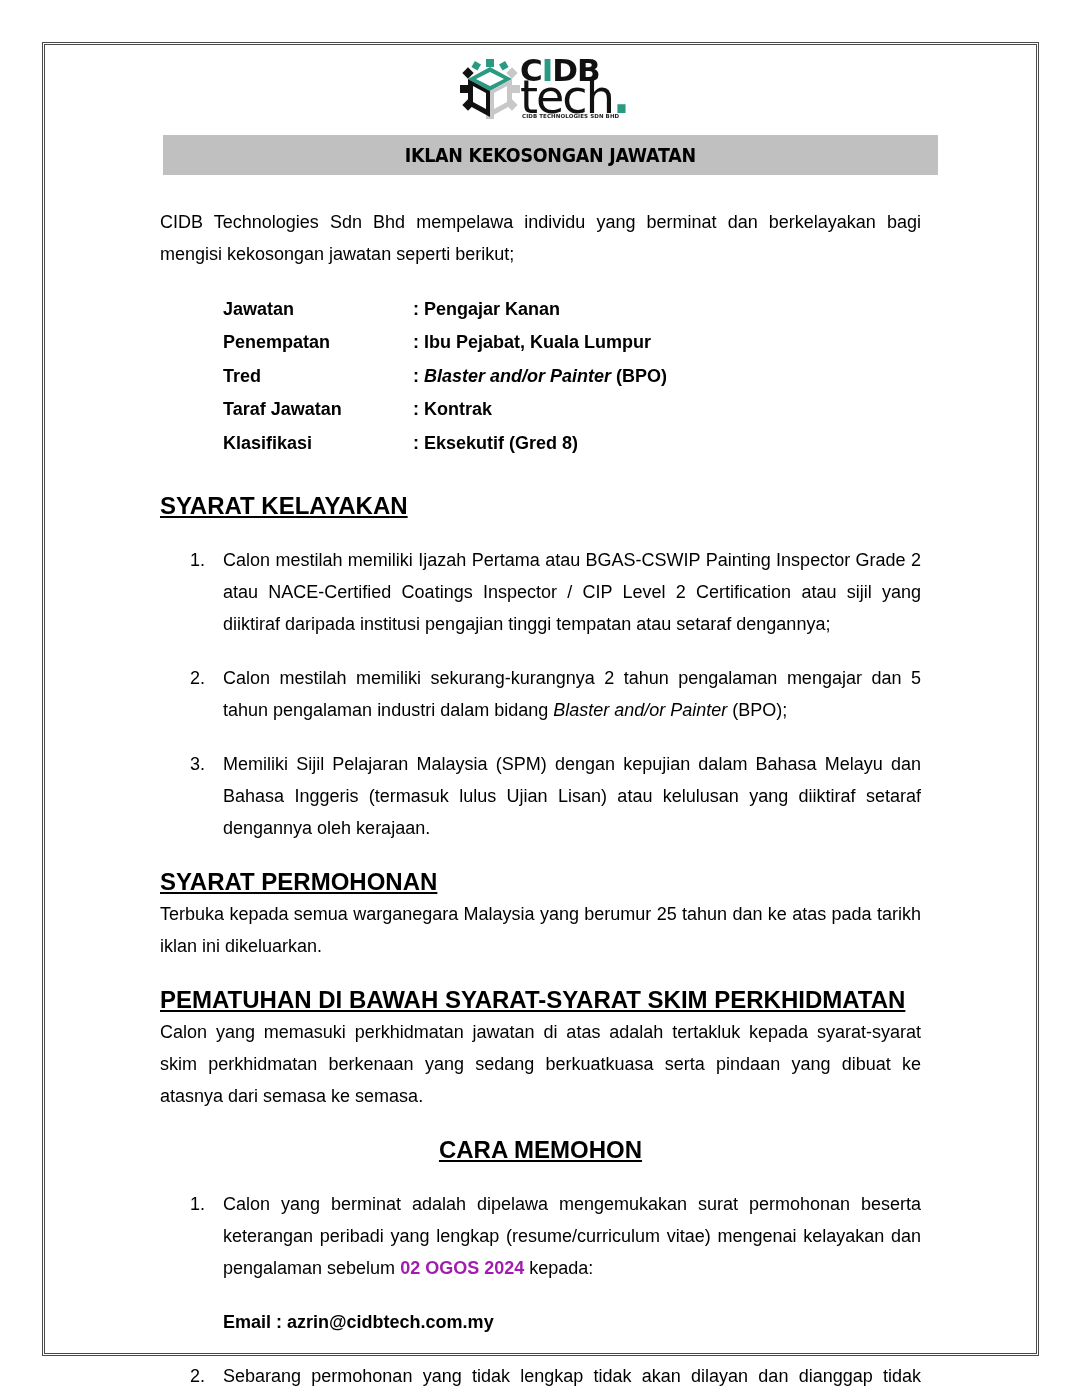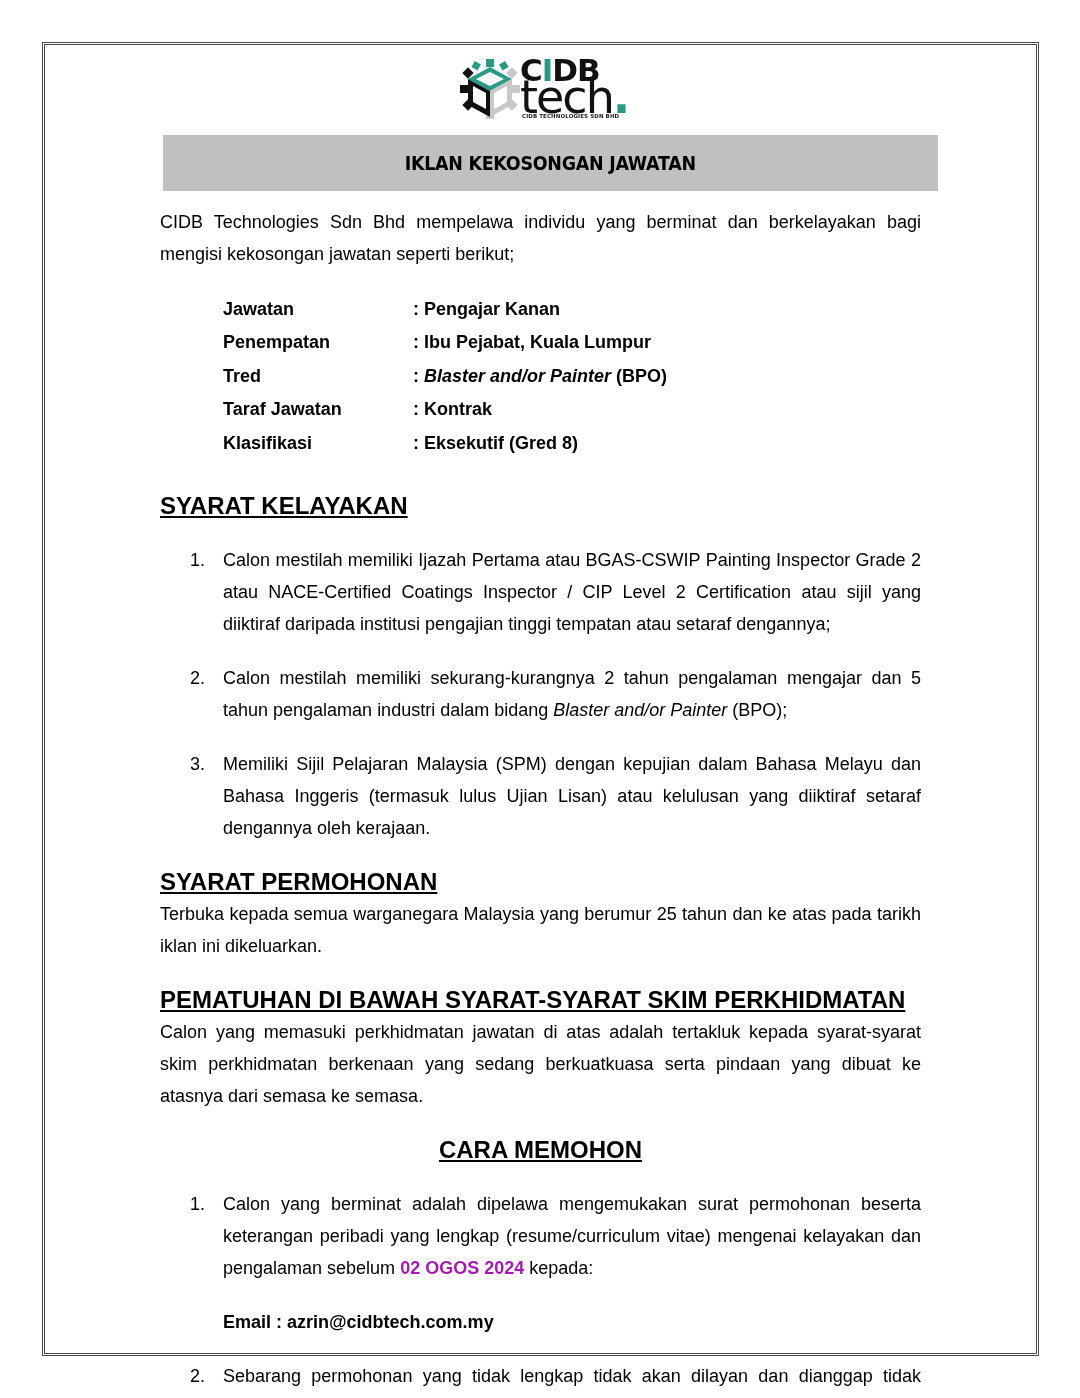--- a/index.html
+++ b/index.html
@@ -71,21 +71,21 @@
       font-weight: bold;
       color: #222222;
       letter-spacing: 0.1px;
       white-space: nowrap;
     }
     .title-bar {
       position: absolute;
       left: 163px;
       top: 135px;
       width: 775px;
-      height: 56px;
+      height: 40px;
       background: #c0c0c0;
       display: flex;
       align-items: center;
       justify-content: center;
     }
     .title-bar h1 {
       margin: 0;
       font-family: "DejaVu Sans", sans-serif;
       font-weight: bold;
       font-size: 19px;

